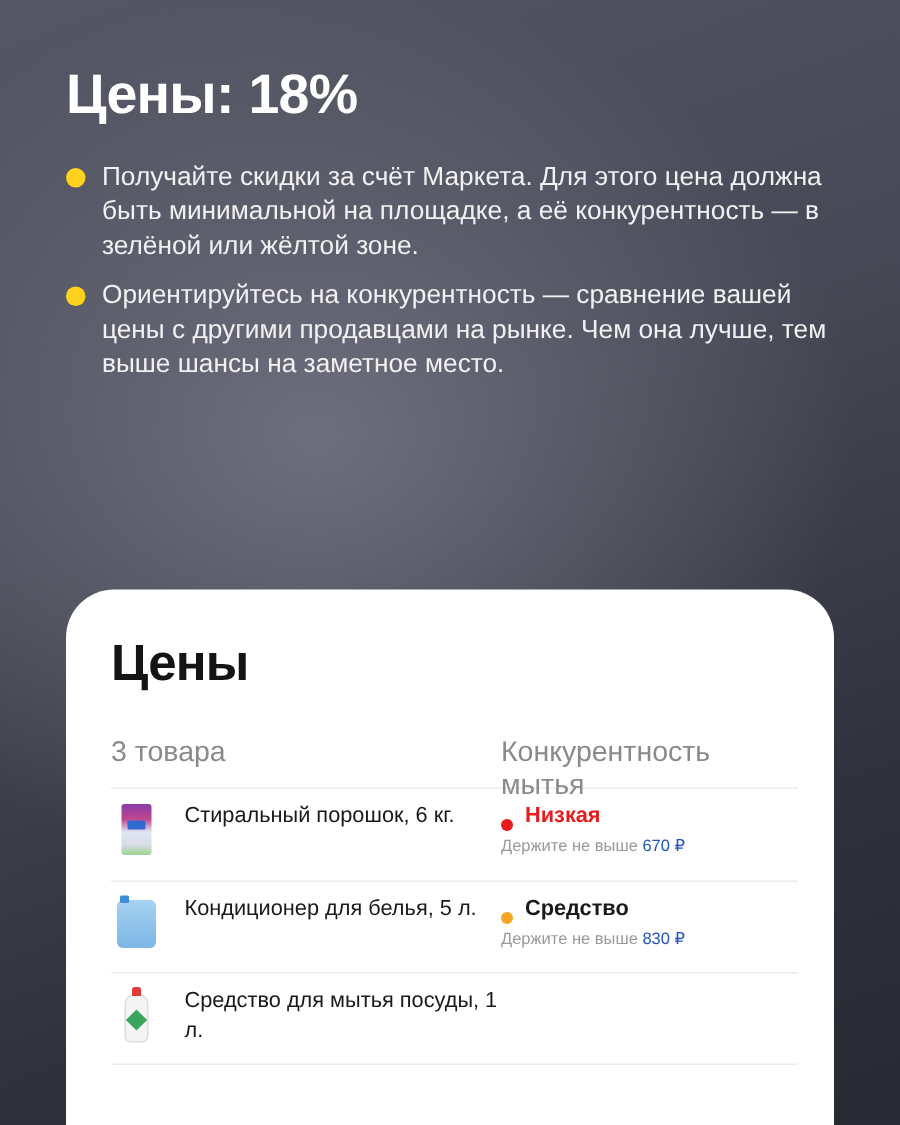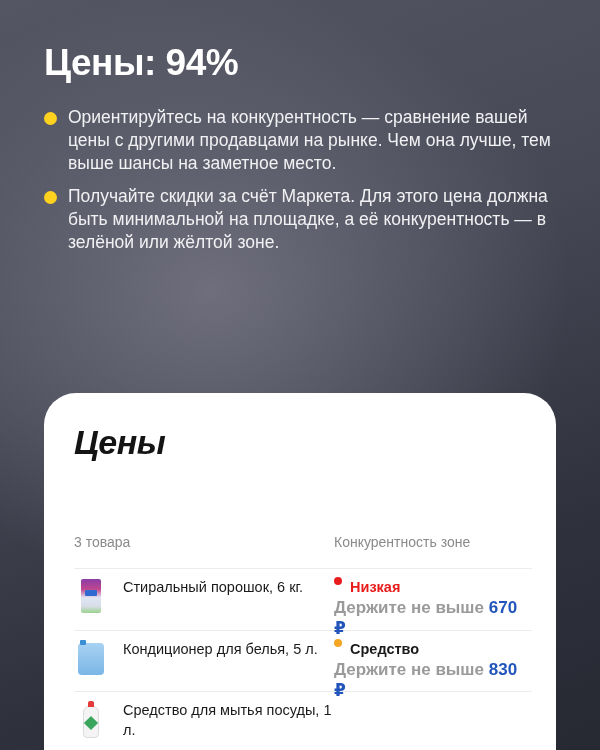--- a/index.html
+++ b/index.html
@@ -21,69 +21,69 @@
     background: #ffd21f; margin-top: 6px; margin-right: 11px;
   }
   .bullet-text { color: #f1f1f4; font-size: 17.5px; line-height: 23px; }
 
   .card {
     position: absolute; left: 44px; top: 393px; width: 512px; height: 400px;
     background: #ffffff; border-radius: 32px 32px 0 0;
   }
   .card-title {
     position: absolute; left: 30px; top: 30px; margin: 0;
-    font-size: 34px; font-weight: bold; color: #141414; letter-spacing: -0.5px; font-style: italic;
+    font-size: 34px; font-weight: bold; color: #141414; letter-spacing: -0.5px;
   }
   .table { position: absolute; left: 30px; top: 98px; width: 458px; }
-  .thead { display: flex; height: 34px; border-bottom: 1px solid #ececec; color: #8a8a8a; font-size: 14px; margin-top: 43px; }
+  .thead { display: flex; height: 34px; border-bottom: 1px solid #ececec; color: #8a8a8a; font-size: 19px; }
   .th-product { width: 260px; }
   .th-comp { flex: 1; }
   .row { display: flex; height: 61px; border-bottom: 1px solid #ececec; padding-top: 8px; box-sizing: border-box; }
   .row:nth-child(2) { height: 62px; }
   .thumb { flex: none; width: 26px; height: 42px; margin-left: 4px; margin-right: 19px; position: relative; }
   .prod-name { width: 211px; font-size: 14.5px; line-height: 20px; color: #1a1a1a; }
   .comp { flex: 1; }
-  .comp-status { display: flex; align-items: flex-start; font-size: 14.5px; font-weight: bold; line-height: 20px; color: #1a1a1a; }
+  .comp-status { display: flex; align-items: flex-end; font-size: 14.5px; font-weight: bold; line-height: 20px; color: #1a1a1a; }
   .status-dot { width: 8px; height: 8px; border-radius: 50%; margin-right: 8px; }
-  .comp-hint { font-size: 17px; line-height: 21px; color: #9a9a9a; font-weight: bold; }
+  .comp-hint { font-size: 11px; line-height: 21px; color: #9a9a9a; }
   .comp-price { color: #2255bb; }
 
   
   .box-powder { position:absolute; left:3px; top:2px; width:20px; height:34px; border-radius:2px;
     background: linear-gradient(180deg,#8a3ea8 0%,#c0468f 30%,#dfe6f3 55%,#d8dde8 80%,#9bd28c 100%); }
   .box-powder::after { content:""; position:absolute; left:4px; top:11px; width:12px; height:6px; background:#2e6ad0; border-radius:1px; }
   .canister { position:absolute; left:0; top:4px; width:26px; height:32px; border-radius:4px; background: linear-gradient(180deg,#a8d2f2,#7ab6e6); }
   .canister::before { content:""; position:absolute; left:2px; top:-3px; width:6px; height:5px; background:#3a8ed4; border-radius:1px; }
   .bottle { position:absolute; left:5px; top:6px; width:16px; height:32px; border-radius:6px 6px 4px 4px; background:#f4f4f4; border:1px solid #dcdcdc; box-sizing:border-box; }
   .bottle::before { content:""; position:absolute; left:4px; top:-6px; width:6px; height:6px; background:#e43a3a; border-radius:2px 2px 0 0; }
   .bottle::after { content:""; position:absolute; left:2px; top:11px; width:10px; height:10px; background:#3aa55c; transform: rotate(45deg); }
 </style>
 </head>
 <body>
 
-<h1 class="headline">Цены: 94%</h1>
+<h1 class="headline">Цены: 18%</h1>
 
 <ul class="bullets">
   <li class="bullet">
     <span class="bullet-dot"></span>
-    <span class="bullet-text">Ориентируйтесь на конкурентность — сравнение вашей цены с другими продавцами на рынке. Чем она лучше, тем выше шансы на заметное место.</span>
+    <span class="bullet-text">Получайте скидки за счёт Маркета. Для этого цена должна быть минимальной на площадке, а её конкурентность — в зелёной или жёлтой зоне.</span>
   </li>
   <li class="bullet">
     <span class="bullet-dot"></span>
-    <span class="bullet-text">Получайте скидки за счёт Маркета. Для этого цена должна быть минимальной на площадке, а её конкурентность — в зелёной или жёлтой зоне.</span>
+    <span class="bullet-text">Ориентируйтесь на конкурентность — сравнение вашей цены с другими продавцами на рынке. Чем она лучше, тем выше шансы на заметное место.</span>
   </li>
 </ul>
 
 <div class="card">
   <h2 class="card-title">Цены</h2>
 
   <div class="table">
     <div class="thead">
       <span class="th-product">3 товара</span>
-      <span class="th-comp">Конкурентность зоне</span>
+      <span class="th-comp">Конкурентность мытья</span>
     </div>
 
     <div class="row">
       <div class="thumb">
           <div class="box-powder"></div>
         </div>
       <div class="prod-name">Стиральный порошок, 6 кг.</div>
       <div class="comp">
         <div class="comp-status">
           <span class="status-dot" style="background:#e81c1c"></span>

